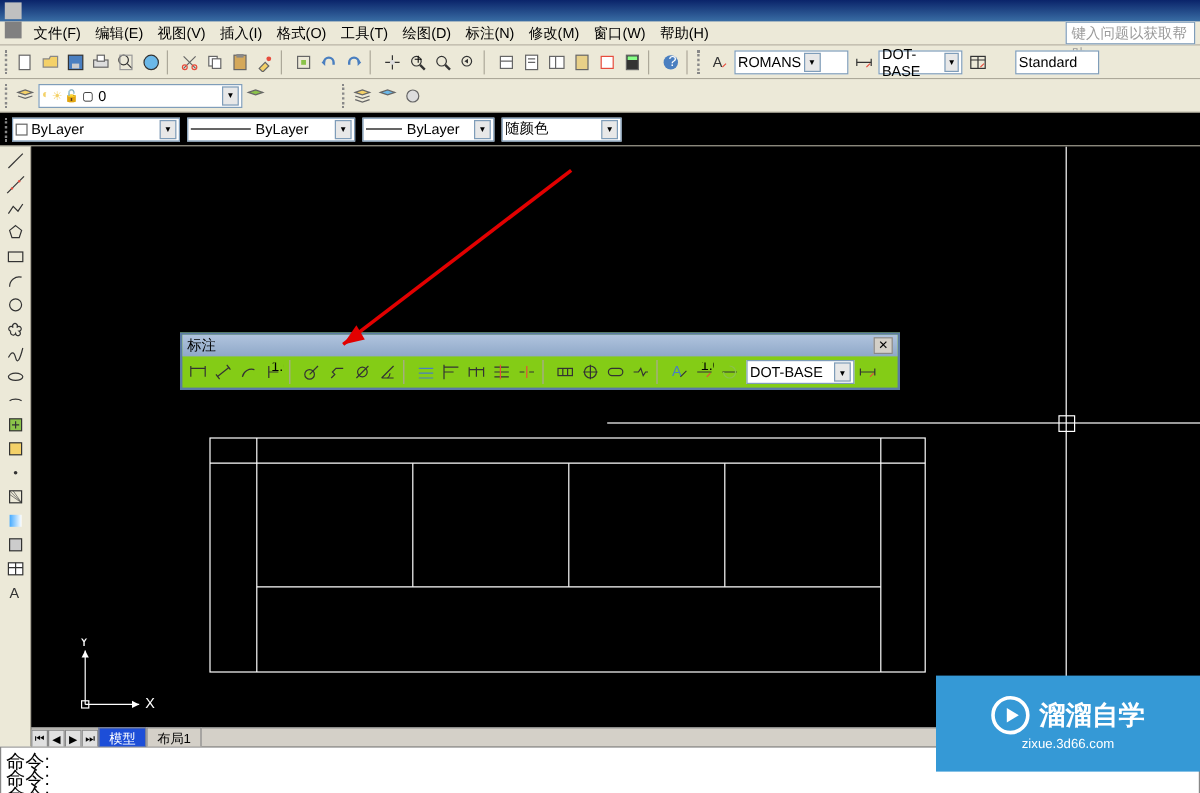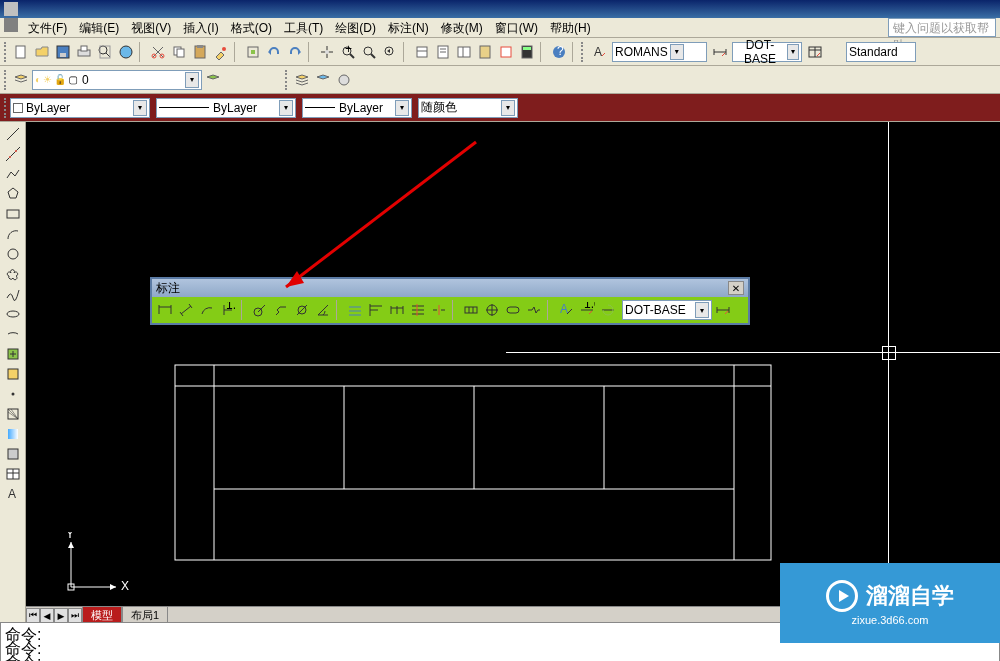--- a/index.html
+++ b/index.html
@@ -12,25 +12,25 @@
 .menu-item { padding: 2px 6px; cursor: pointer; }
 .menu-doc-icon { width: 14px; height: 14px; background: #808080; margin-right: 4px; }
 .help-box { margin-left: auto; border: 1px solid #7f9db9; padding: 1px 4px; background: white; color: #999; width: 108px; }
 
 .toolbar-row { background: #ece9d8; height: 28px; display: flex; align-items: center; padding: 2px 4px; border-bottom: 1px solid #aca899; gap: 1px; }
 .tb-sep { width: 6px; height: 20px; border-left: 1px solid #aca899; margin: 0 2px; }
 .tb-grip { width: 4px; height: 20px; border-left: 2px dotted #888; margin-right: 2px; }
 .tb-btn { width: 20px; height: 20px; display: inline-flex; align-items: center; justify-content: center; cursor: pointer; }
 .tb-btn svg { width: 16px; height: 16px; }
 
-.dropdown { background: white; border: 1px solid #7f9db9; height: 20px; display: flex; align-items: center; padding: 0 2px; text-align: center; }
+.dropdown { background: white; border: 1px solid #7f9db9; height: 20px; display: flex; align-items: center; padding: 0 2px; }
 .dropdown-arrow { width: 14px; height: 16px; background: #e8e8e8; border: 1px solid #7f9db9; display: flex; align-items: center; justify-content: center; margin-left: 2px; }
 .dropdown-arrow::after { content: "▾"; font-size: 8px; }
 
-.toolbar-row2 { background: #7f1d1d; height: 28px; display: flex; align-items: center; padding: 2px 4px; border-bottom: 1px solid #aca899; }
+.toolbar-row2 { background: #000000; height: 28px; display: flex; align-items: center; padding: 2px 4px; border-bottom: 1px solid #aca899; }
 
 .layer-dd { width: 170px; }
 .bylayer-dd { width: 140px; }
 .color-dd { width: 100px; }
 
 .main-area { display: flex; height: 500px; }
 .left-toolbar { background: #ece9d8; width: 26px; border-right: 1px solid #aca899; display: flex; flex-direction: column; padding: 2px 0; }
 .lt-btn { width: 22px; height: 20px; margin: 0 auto; display: flex; align-items: center; justify-content: center; cursor: pointer; }
 .lt-btn svg { width: 16px; height: 16px; }
 
@@ -52,21 +52,21 @@
 
 
 .sofa-line { stroke: white; stroke-width: 1; fill: none; }
 
 
 .ucs { position: absolute; left: 35px; bottom: 20px; }
 
 
 .tab-row { background: #d4d0c8; height: 18px; display: flex; align-items: center; border-top: 1px solid #888; }
 .tab-nav { width: 14px; height: 16px; background: #e0e0e0; border: 1px solid #888; display: flex; align-items: center; justify-content: center; font-size: 9px; cursor: pointer; }
-.tab { padding: 1px 8px; background: #b91c1c; color: white; border: 1px solid #888; cursor: pointer; font-size: 11px; }
+.tab { padding: 1px 8px; background: #1d4ed8; color: white; border: 1px solid #888; cursor: pointer; font-size: 11px; }
 .tab.inactive { background: #d4d0c8; color: black; }
 
 
 .cmd-area { background: white; border: 1px solid #888; height: 48px; padding: 2px 4px; overflow: hidden; }
 .cmd-line { color: black; font-size: 16px; height: 14px; }
 
 
 .watermark { position: absolute; right: 0; bottom: 18px; width: 220px; height: 80px; background: #3599d6; color: white; display: flex; align-items: center; justify-content: center; flex-direction: column; }
 .wm-logo { display: flex; align-items: center; gap: 8px; }
 .wm-play { width: 32px; height: 32px; border: 3px solid white; border-radius: 50%; display: flex; align-items: center; justify-content: center; }

